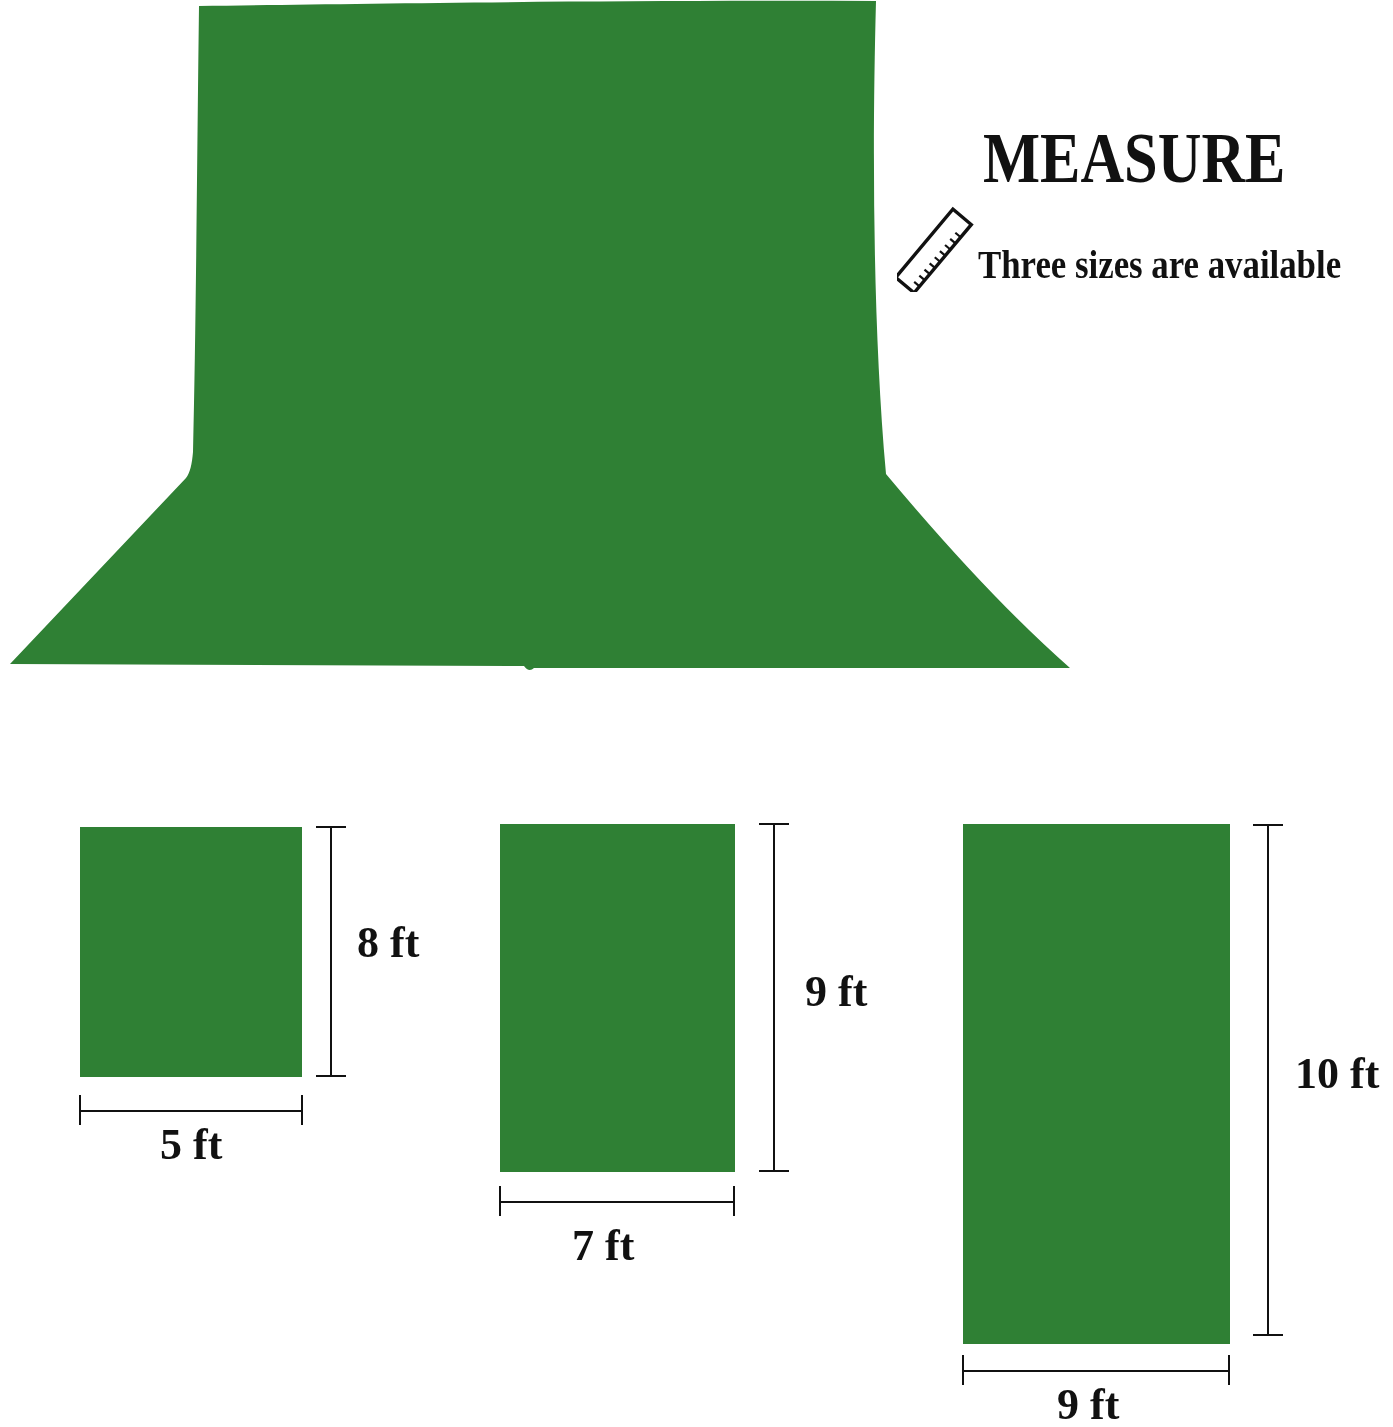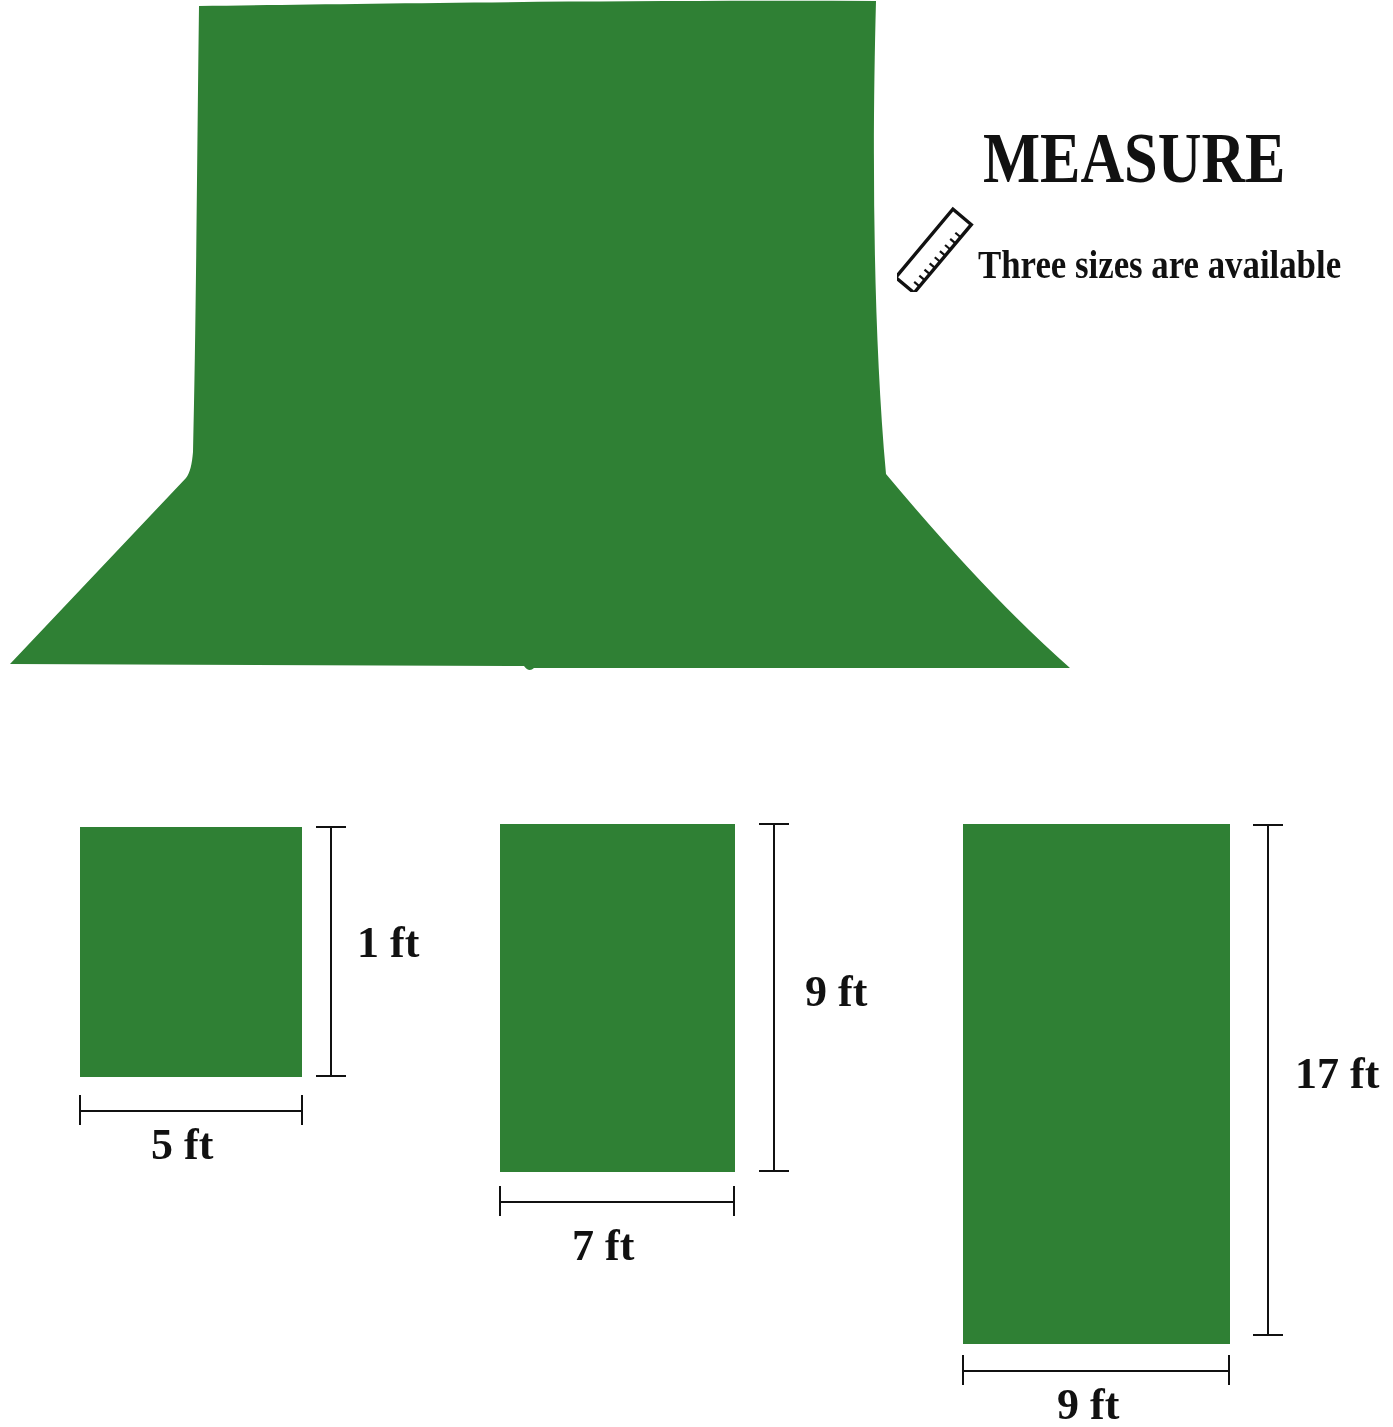--- a/index.html
+++ b/index.html
@@ -101,44 +101,44 @@
     </g>
   </svg>
 
   <div class="subtitle">Three sizes are available</div>
 
   <div>
     <div class="swatch" style="left:80px;top:827px;width:222px;height:250px"></div>
     <div class="dv" style="left:330px;top:827px;height:250px"></div>
     <div class="cap-h" style="left:316px;top:826px"></div>
     <div class="cap-h" style="left:316px;top:1075px"></div>
-    <div class="lbl" style="left:357px;top:921px">1 ft</div>
+    <div class="lbl" style="left:357px;top:921px">8 ft</div>
     <div class="dh" style="left:80px;top:1110px;width:222px"></div>
     <div class="cap-v" style="left:79px;top:1095px"></div>
     <div class="cap-v" style="left:301px;top:1095px"></div>
-    <div class="lbl" style="left:151px;top:1123px">5 ft</div>
+    <div class="lbl" style="left:160px;top:1123px">5 ft</div>
   </div>
 
   <div>
     <div class="swatch" style="left:500px;top:824px;width:235px;height:348px"></div>
     <div class="dv" style="left:773px;top:824px;height:348px"></div>
     <div class="cap-h" style="left:759px;top:823px"></div>
     <div class="cap-h" style="left:759px;top:1170px"></div>
     <div class="lbl" style="left:805px;top:970px">9 ft</div>
     <div class="dh" style="left:500px;top:1201px;width:235px"></div>
     <div class="cap-v" style="left:499px;top:1186px"></div>
     <div class="cap-v" style="left:733px;top:1186px"></div>
     <div class="lbl" style="left:572px;top:1224px">7 ft</div>
   </div>
 
   <div>
     <div class="swatch" style="left:963px;top:824px;width:267px;height:520px"></div>
     <div class="dv" style="left:1267px;top:825px;height:511px"></div>
     <div class="cap-h" style="left:1253px;top:824px"></div>
     <div class="cap-h" style="left:1253px;top:1334px"></div>
-    <div class="lbl" style="left:1295px;top:1052px">17 ft</div>
+    <div class="lbl" style="left:1295px;top:1052px">10 ft</div>
     <div class="dh" style="left:963px;top:1370px;width:267px"></div>
     <div class="cap-v" style="left:962px;top:1355px"></div>
     <div class="cap-v" style="left:1228px;top:1355px"></div>
     <div class="lbl" style="left:1057px;top:1383px">9 ft</div>
   </div>
 
 </div>
 
 </body></html>

